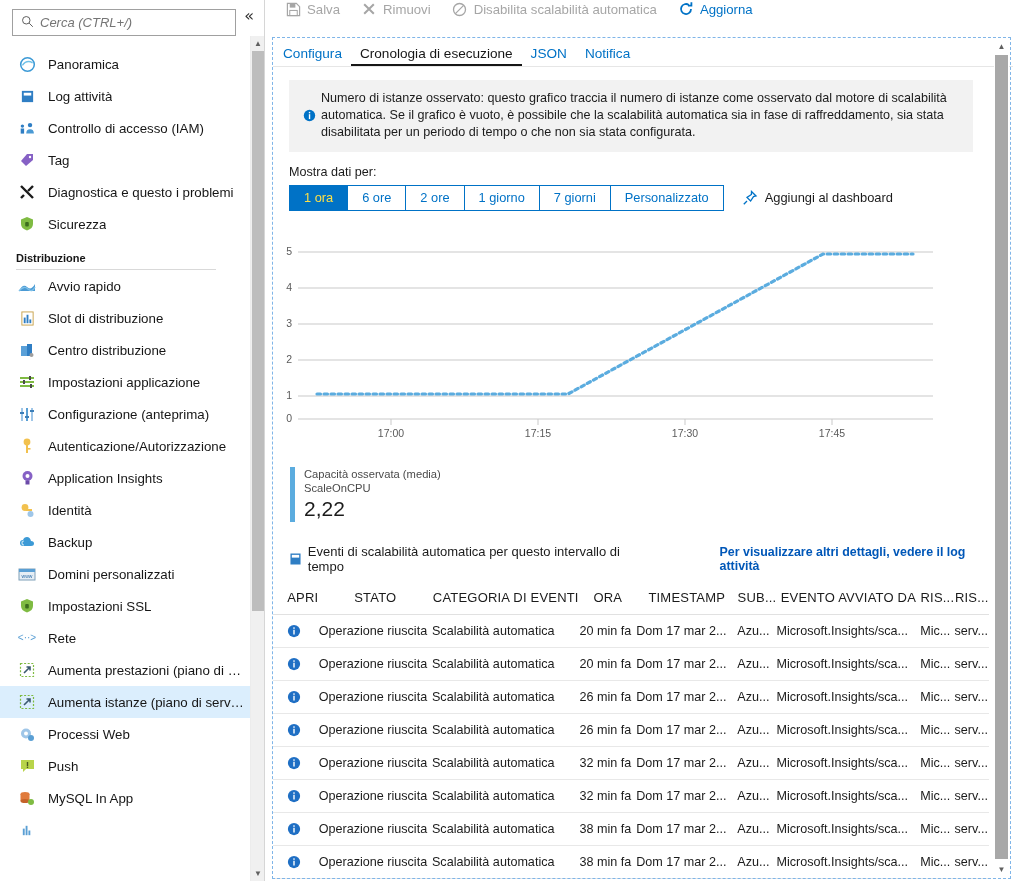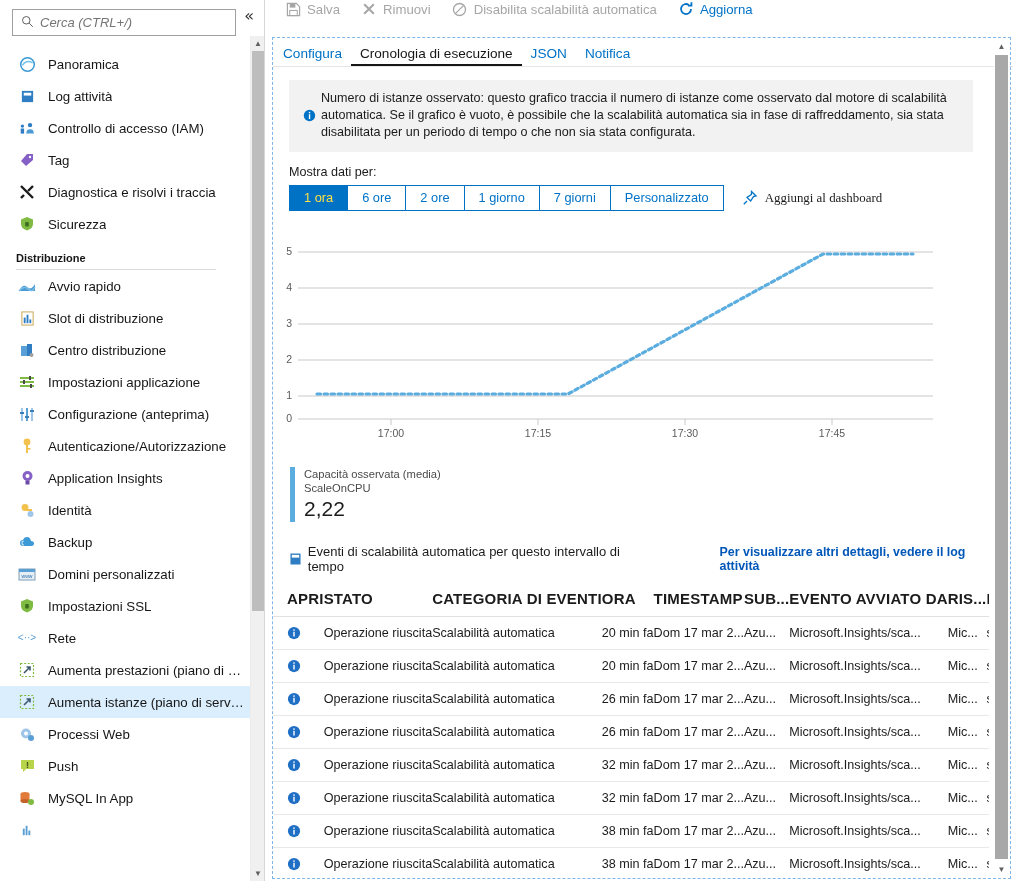--- a/index.html
+++ b/index.html
@@ -158,21 +158,21 @@
   .range-group { display: flex; border: 1px solid #0072c6; }
   .range-btn {
     font-size: 12.8px; color: #0072c6; background: #fff;
     padding: 4px 14px 5px 14px;
     border-right: 1px solid #0072c6;
     cursor: pointer; white-space: nowrap;
   }
   .range-btn:last-child { border-right: 0; }
   .range-btn.active { background: #0072c6; color: #fde047; }
 
-  .pin-link { display: flex; align-items: center; margin-left: 18px; font-size: 12.9px; color: #1b1b1b; cursor: pointer; font-family: Liberation Serif, serif; }
+  .pin-link { display: flex; align-items: flex-start; margin-left: 18px; font-size: 12.9px; color: #1b1b1b; cursor: pointer; }
   .pin-link .pin-ico { margin-right: 7px; display:flex; }
 
   .chart-wrap { position: relative; margin: 22px 0 0 0; height: 230px; }
   .chart-svg { display: block; }
 
   .legend { display: flex; margin: 4px 0 0 17px; }
   .legend-bar { width: 5px; background: #5bacdf; margin-right: 9px; }
   .legend-txt { display: flex; flex-direction: column; justify-content: center; }
   .legend-l1 { font-size: 11.2px; color: #4a4a4a; line-height: 14px; }
   .legend-l2 { font-size: 11.2px; color: #4a4a4a; line-height: 14px; }
@@ -181,22 +181,22 @@
   .events-head {
     display: flex; align-items: center;
     margin: 22px 0 0 14px;
     font-size: 13px; color: #1b1b1b;
   }
   .ev-ico { width: 18px; display:flex; align-items:center; justify-content:center; margin-right:4px; }
   .ev-link { color: #0057b8; font-weight: bold; font-size: 12.4px; margin-left: 84px; cursor: pointer; }
 
   table.events { border-collapse: collapse; width: 100%; margin-top: 16px; }
   table.events th {
-    font-size: 15px; font-weight: bold; color: #1b1b1b;
-    text-align: left; letter-spacing: .2px;
+    font-size: 13px; font-weight: normal; color: #1b1b1b;
+    text-align: center; letter-spacing: .2px;
     padding: 0 0 9px 0; white-space: nowrap;
   }
   table.events thead tr { border-bottom: 1px solid #e1e1e1; }
   table.events td {
     font-size: 12.6px; color: #1b1b1b;
     padding: 9px 0 9px 0; white-space: nowrap;
   }
   table.events tbody tr { border-bottom: 1px solid #e8e8e8; }
   .c-apri { width: 30px; padding-left: 14px !important; }
   .c-stato { width: 112px; }
@@ -285,21 +285,21 @@
         </div>
 
         <div class="nav-item">
           <span class="nav-icon">
             <svg width="16" height="16" viewBox="0 0 16 16">
                 <path d="M2 2 L8 8 M8 8 L14 14" stroke="#1b1b1b" stroke-width="2.4" fill="none"></path>
                 <path d="M14 2 L9 7" stroke="#1b1b1b" stroke-width="2.4" fill="none"></path>
                 <path d="M2 14 L5 11" stroke="#1b1b1b" stroke-width="2.4" fill="none"></path>
               </svg>
           </span>
-          <span class="nav-label">Diagnostica e risolvi i traccia</span>
+          <span class="nav-label">Diagnostica e questo i problemi</span>
         </div>
 
         <div class="nav-item">
           <span class="nav-icon">
             <svg width="14" height="16" viewBox="0 0 14 16">
                 <path d="M7 1 L13 3.5 V8 q0 4.5-6 6.5 Q1 12.5 1 8 V3.5 Z" fill="#7fbb42"></path>
                 <rect x="5.2" y="6" width="3.6" height="4.5" rx="1" fill="#3c6d1e"></rect>
               </svg>
           </span>
           <span class="nav-label">Sicurezza</span>

